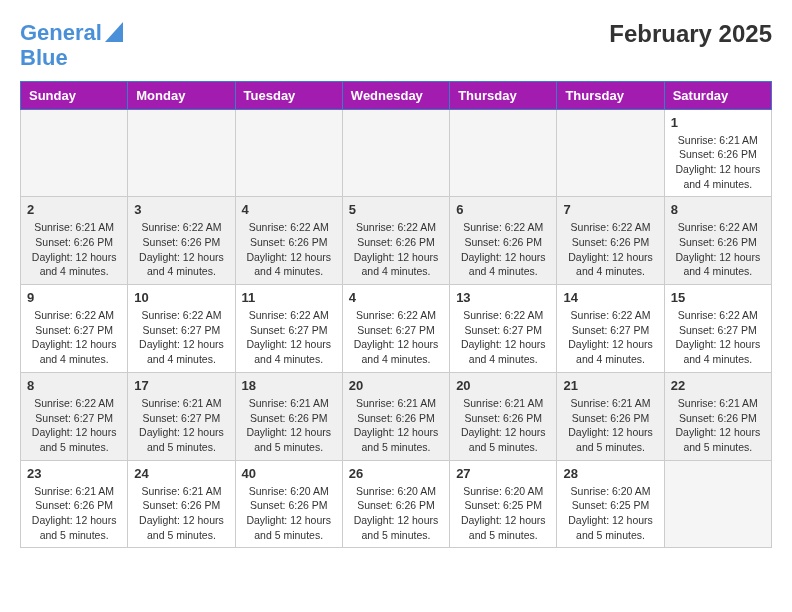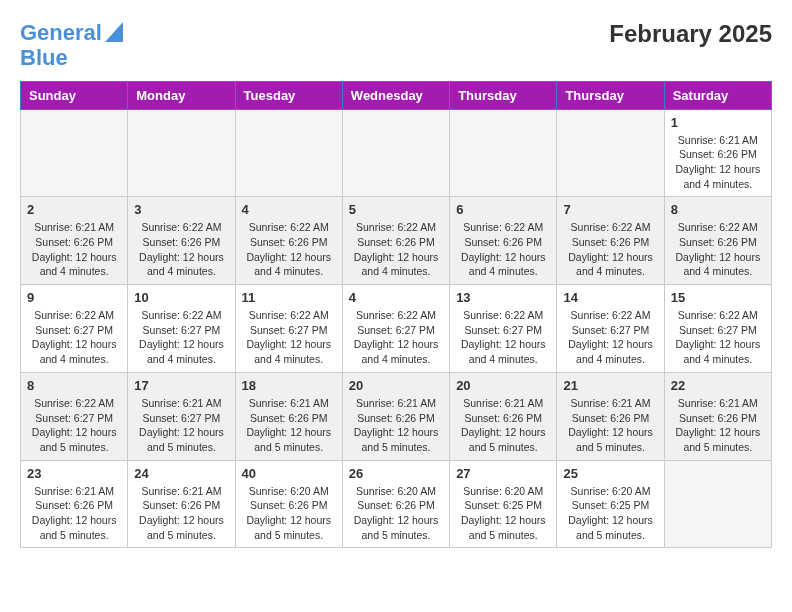--- a/index.html
+++ b/index.html
@@ -287,21 +287,21 @@
 Sunset: 6:26 PM
 Daylight: 12 hours and 5 minutes.</div>
         </td>
         <td>
           <div class="day-number">27</div>
           <div class="day-info" style="white-space: pre-line;">Sunrise: 6:20 AM
 Sunset: 6:25 PM
 Daylight: 12 hours and 5 minutes.</div>
         </td>
         <td>
-          <div class="day-number">25</div>
+          <div class="day-number">28</div>
           <div class="day-info" style="white-space: pre-line;">Sunrise: 6:20 AM
 Sunset: 6:25 PM
 Daylight: 12 hours and 5 minutes.</div>
         </td>
         <td class="empty"></td>
       </tr>
     </tbody>
 </table>
 
 </body></html>

